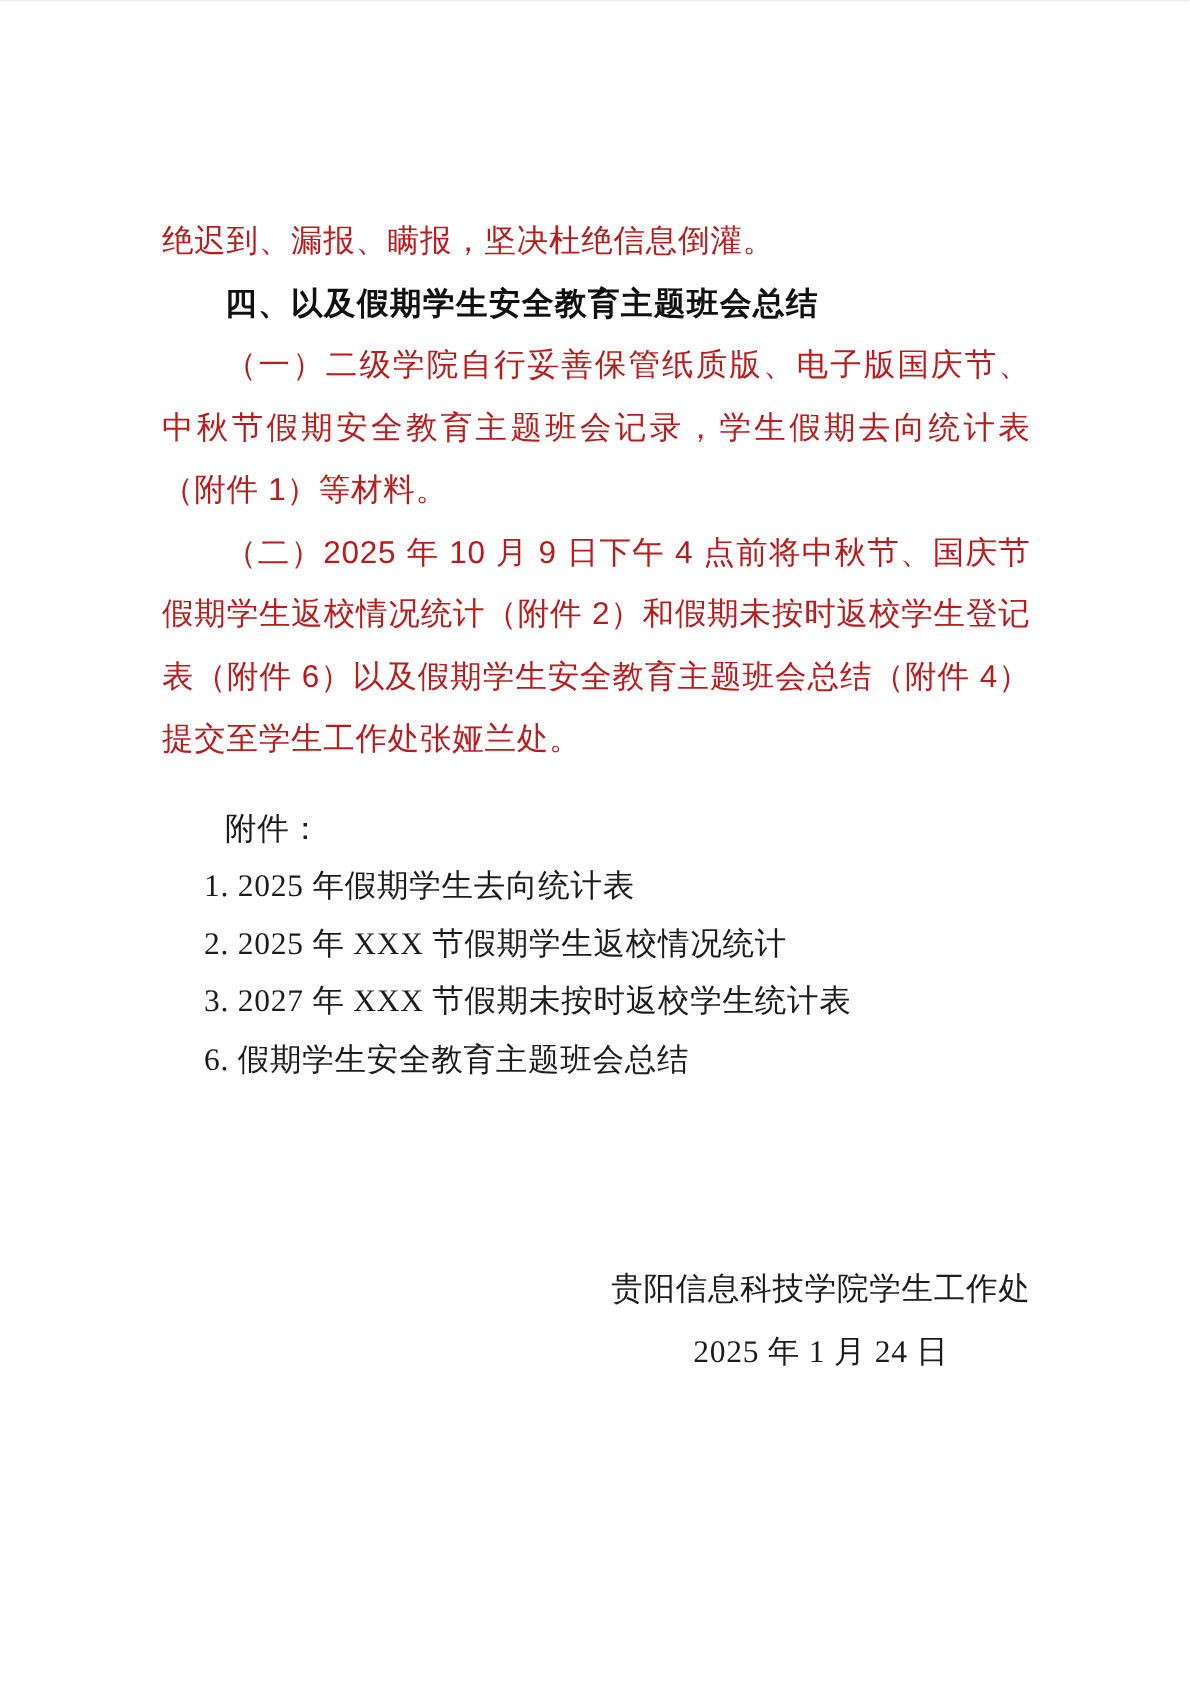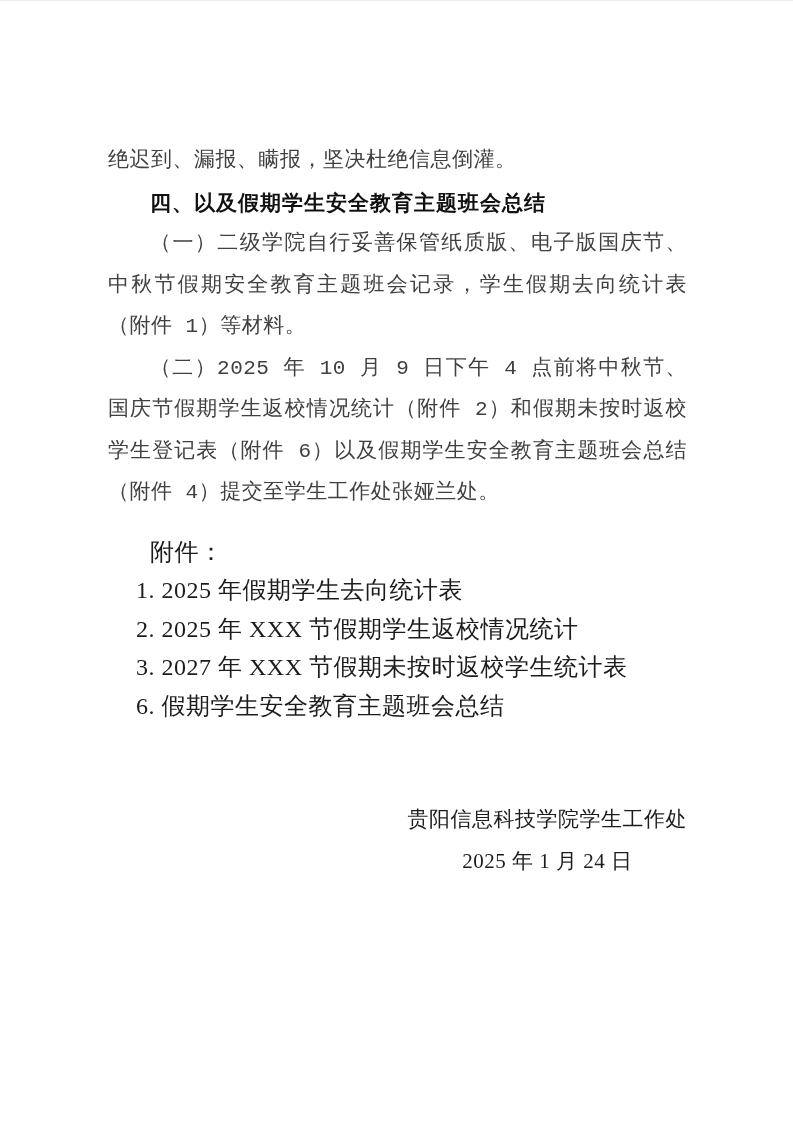--- a/index.html
+++ b/index.html
@@ -17,56 +17,56 @@
     box-sizing: border-box;
     border-top: 1px solid #ededed;
   }
   .content {
     box-sizing: border-box;
     padding: 139px 106px 0 108px;
     color: #1c1c1c;
   }
   .body-text {
     margin: 0;
-    font-family: Liberation Mono, monospace;
+    font-family: Liberation Sans, sans-serif;
     font-size: 21px;
     line-height: 41.5px;
     letter-spacing: 0.5px;
     text-align: justify;
-    color: #404040;
+    color: #b91c1c;
   }
   .indent2 {
     text-indent: 42px;
   }
   .section-heading {
     margin: 0;
     font-family: "Liberation Sans", "DejaVu Sans", sans-serif;
     font-weight: 700;
     font-size: 21px;
     line-height: 41.5px;
     letter-spacing: 1px;
     text-indent: 42px;
     color: #111111;
   }
   .attachments {
     margin-top: 19px;
     font-family: "Liberation Serif", "DejaVu Serif", serif;
-    font-size: 24px;
+    font-size: 21px;
     line-height: 38.5px;
     letter-spacing: 0.5px;
     color: #1c1c1c;
   }
   .att-label {
     padding-left: 42px;
   }
   .att-item {
     padding-left: 28px;
   }
   .signature-block {
-    margin-top: 74px;
+    margin-top: 114px;
     text-align: right;
     font-family: "Liberation Serif", "DejaVu Serif", serif;
     font-size: 21px;
     line-height: 41.5px;
     letter-spacing: 0.5px;
     color: #1c1c1c;
   }
   .signature-inner {
     display: inline-block;
     text-align: center;

